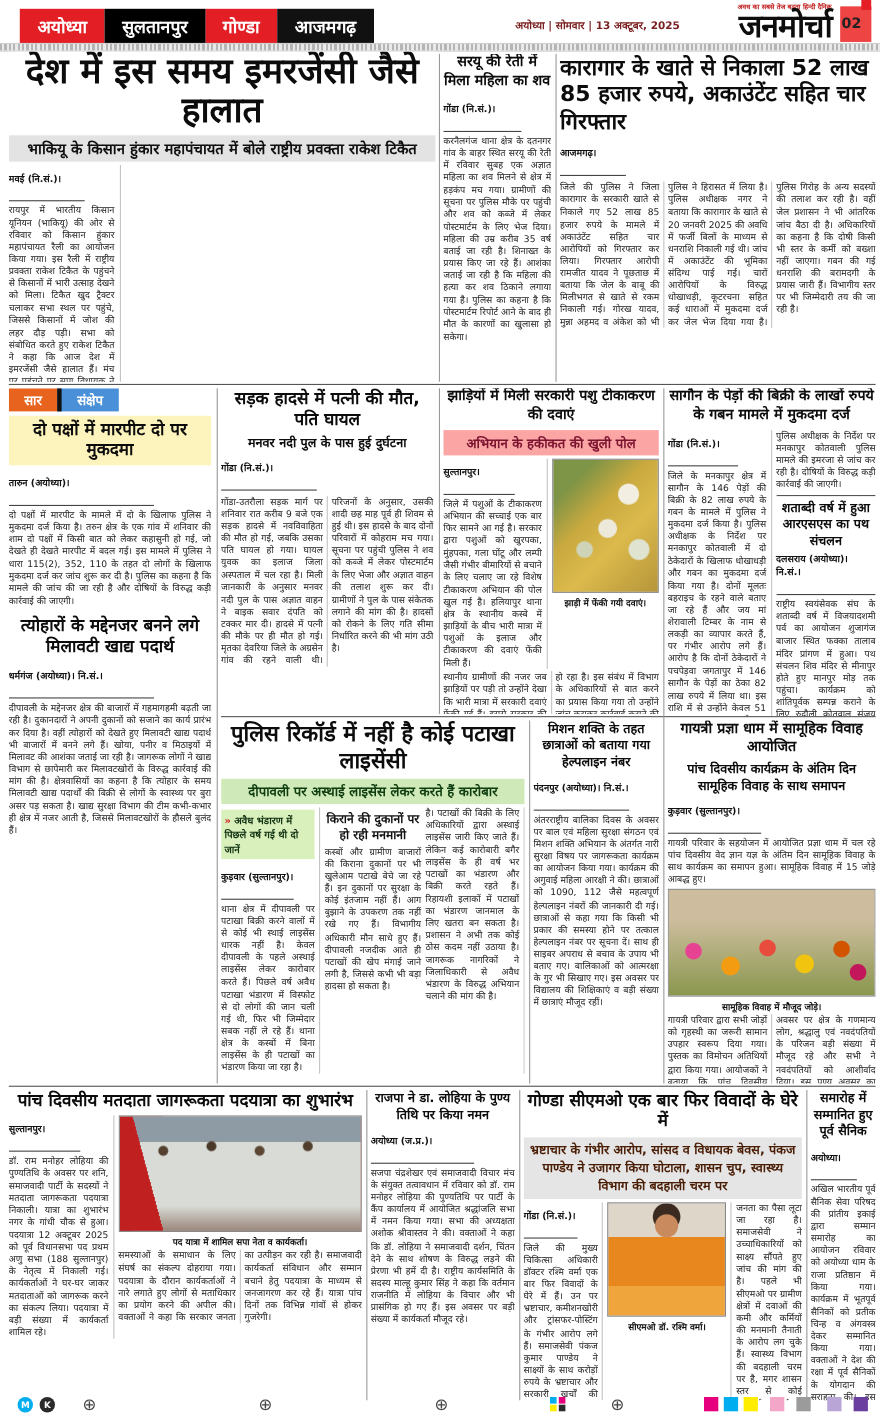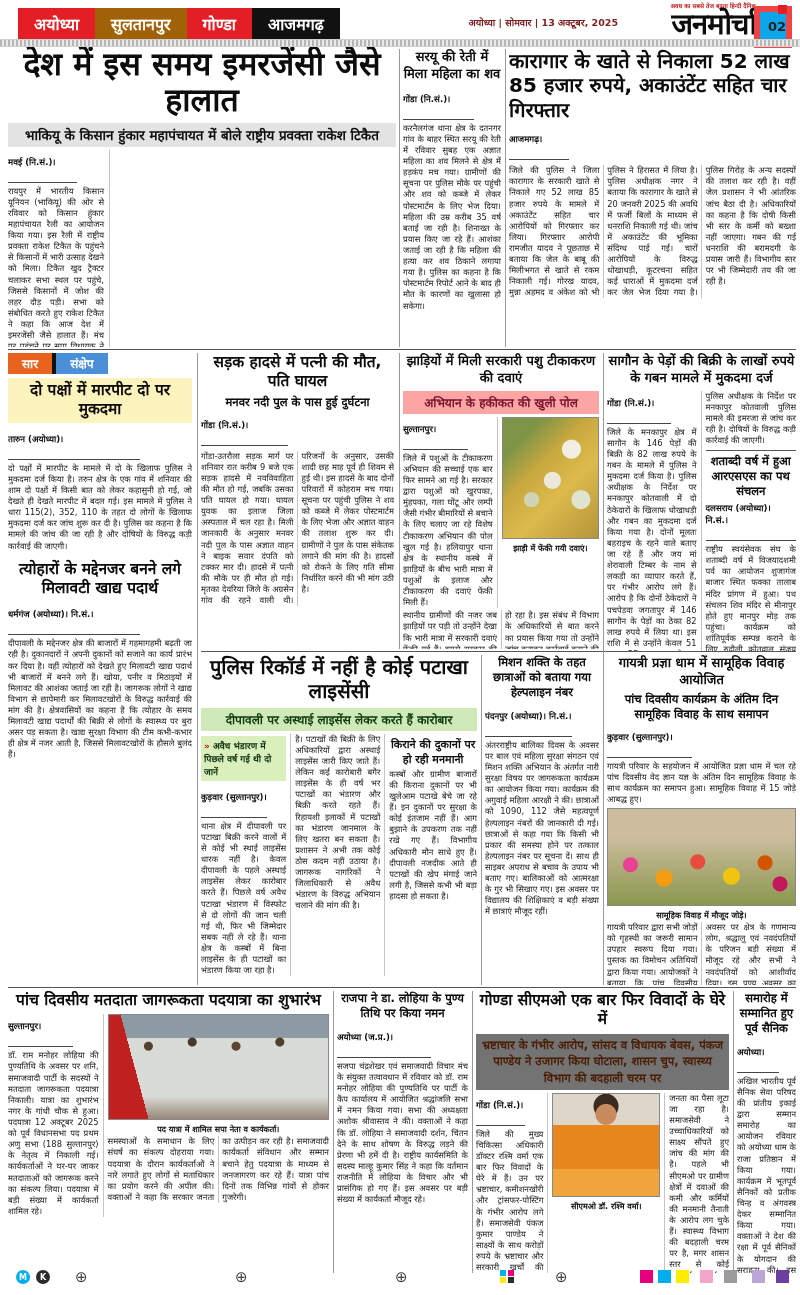--- a/index.html
+++ b/index.html
@@ -7,40 +7,40 @@
   .page{position:relative;width:800px;height:1295px;background:#fff;overflow:hidden;}
 
   
   .hdr{position:absolute;left:0;top:0;width:800px;height:38px;}
   .hdr-boxes{position:absolute;left:18px;top:8px;display:flex;text-align:right;}
   .hdr-box{color:#fff;font-weight:bold;font-size:16px;padding:5px 16px;white-space:nowrap;}
   .edition{position:absolute;right:182px;top:16px;font-size:9.5px;font-weight:bold;color:#7a1f1f;white-space:nowrap;}
   .masthead{position:absolute;right:44px;top:2px;text-align:right;}
   .masthead .tg{font-size:6px;color:#c01818;font-weight:bold;display:block;}
   .masthead .nm{font-size:29px;font-weight:800;letter-spacing:-1px;line-height:1;color:#0d0d0d;}
-  .pagebox{position:absolute;right:8px;top:6px;width:26px;height:30px;border:6px solid #ef4444;background:#0ea5e9;text-align:right;}
+  .pagebox{position:absolute;right:8px;top:6px;width:26px;height:30px;border:1px solid #ef4444;background:#ef4444;text-align:left;}
   .pagebox .flag{position:absolute;right:-1px;top:-7px;width:9px;height:9px;background:#e31e24;}
   .pagebox .num{font-size:13px;font-weight:bold;line-height:30px;color:#222;}
   .dotstrip{position:absolute;left:0;top:39px;width:800px;height:6px;
     background:repeating-linear-gradient(90deg,#b5b5b5 0 2px,#e9e9e9 2px 4px);
     border-top:1px solid #d0d0d0;border-bottom:1px solid #d0d0d0;}
 
   
   .art{position:absolute;overflow:hidden;background:#fff;}
   .h-xl{font-size:32px;font-weight:800;line-height:1.12;color:#0c0c0c;}
   .h-lg{font-size:20px;font-weight:800;line-height:1.22;color:#0c0c0c;}
   .h-md{font-size:15.5px;font-weight:800;line-height:1.25;color:#0c0c0c;}
   .h-sm{font-size:13px;font-weight:800;line-height:1.3;color:#0c0c0c;}
   .h-xs{font-size:11.5px;font-weight:800;line-height:1.3;color:#0c0c0c;}
   .ctr{text-align:center;}
   .bar{font-weight:bold;text-align:center;padding:3px 2px;margin:4px 0 3px 0;}
   .bar-gray{background:#e3e3e3;font-size:13.5px;color:#101010;}
   .bar-pink{background:#fca5a5;font-size:12px;color:#7c1430;}
   .bar-green{background:#cfeab8;font-size:12px;color:#0f3d0f;}
-  .bar-orange{background:#737373;font-size:11.5px;color:#4a1d05;line-height:1.45;}
+  .bar-orange{background:#e5e5e5;font-size:11.5px;color:#4a1d05;line-height:1.45;}
   .hl-yellow{background:#fdf3bd;padding:3px 2px;text-align:center;}
   .dl{font-weight:bold;font-size:8.6px;border-bottom:1px solid #444;display:inline-block;padding-bottom:14px;margin-bottom:3px;min-width:72%;}
   .bd{font-size:8.3px;line-height:1.34;text-align:justify;color:#1c1c1c;}
   .c2{column-count:2;column-gap:8px;column-rule:1px solid #c4c4c4;}
   .c3{column-count:3;column-gap:8px;column-rule:1px solid #c4c4c4;}
   .cap{font-size:8px;font-weight:bold;text-align:center;padding:3px 0 2px 0;color:#111;}
   .photo{width:100%;border:1px solid #888;box-sizing:border-box;}
   .row{display:flex;}
   .note{background:#d9f0bd;font-size:9px;font-weight:bold;padding:3px;margin:2px 0 4px 0;color:#123312;}
   .note .mk{color:#d01616;}
@@ -114,21 +114,21 @@
   .minisq{position:absolute;width:6px;height:6px;}
 </style>
 </head>
 <body>
 
 <div class="page">
 
   <div class="hdr">
     <div class="hdr-boxes">
       <span class="hdr-box" style="background-color: rgb(227, 30, 36);">अयोध्या</span>
-      <span class="hdr-box" style="background-color: #a16207;">सुलतानपुर</span>
+      <span class="hdr-box" style="background-color: #000000;">सुलतानपुर</span>
       <span class="hdr-box" style="background-color: rgb(227, 30, 36);">गोण्डा</span>
       <span class="hdr-box" style="background-color: rgb(17, 17, 17);">आजमगढ़</span>
     </div>
     <div class="edition">अयोध्या | सोमवार | 13 अक्टूबर, 2025</div>
     <div class="masthead">
       <span class="tg">अवध का सबसे तेज बढ़ता हिन्दी दैनिक</span>
       <span class="nm">जनमोर्चा</span>
     </div>
     <div class="pagebox">
       <span class="flag"></span>
@@ -238,26 +238,26 @@
 
   <div class="art" id="pataakha">
     <div class="h-lg ctr">पुलिस रिकॉर्ड में नहीं है कोई पटाखा लाइसेंसी</div>
     <div class="bar bar-green">दीपावली पर अस्थाई लाइसेंस लेकर करते हैं कारोबार</div>
     <div class="row">
       <div style="width:33%;padding-right:4px;border-right:1px solid #c4c4c4;">
         <div class="note"><span class="mk">»</span> <span>अवैध भंडारण में पिछले वर्ष गई थी दो जानें</span></div>
         <span class="dl">कुड़वार (सुल्तानपुर)।</span>
         <div class="bd">थाना क्षेत्र में दीपावली पर पटाखा बिक्री करने वालों में से कोई भी स्थाई लाइसेंस धारक नहीं है। केवल दीपावली के पहले अस्थाई लाइसेंस लेकर कारोबार करते हैं। पिछले वर्ष अवैध पटाखा भंडारण में विस्फोट से दो लोगों की जान चली गई थी, फिर भी जिम्मेदार सबक नहीं ले रहे हैं। थाना क्षेत्र के कस्बों में बिना लाइसेंस के ही पटाखों का भंडारण किया जा रहा है।</div>
       </div>
-      <div style="width:33%;padding:0 4px;border-right:1px solid #c4c4c4;">
-        <div class="bd">है। पटाखों की बिक्री के लिए अधिकारियों द्वारा अस्थाई लाइसेंस जारी किए जाते हैं। लेकिन कई कारोबारी बगैर लाइसेंस के ही वर्ष भर पटाखों का भंडारण और बिक्री करते रहते हैं। रिहायशी इलाकों में पटाखों का भंडारण जानमाल के लिए खतरा बन सकता है। प्रशासन ने अभी तक कोई ठोस कदम नहीं उठाया है। जागरूक नागरिकों ने जिलाधिकारी से अवैध भंडारण के विरुद्ध अभियान चलाने की मांग की है।</div>
-      </div>
       <div style="width:34%;padding-left:4px;">
         <div class="minihead">किराने की दुकानों पर हो रही मनमानी</div>
         <div class="bd">कस्बों और ग्रामीण बाजारों की किराना दुकानों पर भी खुलेआम पटाखे बेचे जा रहे हैं। इन दुकानों पर सुरक्षा के कोई इंतजाम नहीं हैं। आग बुझाने के उपकरण तक नहीं रखे गए हैं। विभागीय अधिकारी मौन साधे हुए हैं। दीपावली नजदीक आते ही पटाखों की खेप मंगाई जाने लगी है, जिससे कभी भी बड़ा हादसा हो सकता है।</div>
+      </div>
+      <div style="width:33%;padding:0 4px;border-right:1px solid #c4c4c4;">
+        <div class="bd">है। पटाखों की बिक्री के लिए अधिकारियों द्वारा अस्थाई लाइसेंस जारी किए जाते हैं। लेकिन कई कारोबारी बगैर लाइसेंस के ही वर्ष भर पटाखों का भंडारण और बिक्री करते रहते हैं। रिहायशी इलाकों में पटाखों का भंडारण जानमाल के लिए खतरा बन सकता है। प्रशासन ने अभी तक कोई ठोस कदम नहीं उठाया है। जागरूक नागरिकों ने जिलाधिकारी से अवैध भंडारण के विरुद्ध अभियान चलाने की मांग की है।</div>
       </div>
     </div>
   </div>
 
   <div class="art" id="mission">
     <div class="h-xs ctr">मिशन शक्ति के तहत छात्राओं को बताया गया हेल्पलाइन नंबर</div>
     <div style="margin-top:4px;">
       <span class="dl">पंदनपुर (अयोध्या)। नि.सं.।</span>
       <div class="bd">अंतरराष्ट्रीय बालिका दिवस के अवसर पर बाल एवं महिला सुरक्षा संगठन एवं मिशन शक्ति अभियान के अंतर्गत नारी सुरक्षा विषय पर जागरूकता कार्यक्रम का आयोजन किया गया। कार्यक्रम की अगुवाई महिला आरक्षी ने की। छात्राओं को 1090, 112 जैसे महत्वपूर्ण हेल्पलाइन नंबरों की जानकारी दी गई। छात्राओं से कहा गया कि किसी भी प्रकार की समस्या होने पर तत्काल हेल्पलाइन नंबर पर सूचना दें। साथ ही साइबर अपराध से बचाव के उपाय भी बताए गए। बालिकाओं को आत्मरक्षा के गुर भी सिखाए गए। इस अवसर पर विद्यालय की शिक्षिकाएं व बड़ी संख्या में छात्राएं मौजूद रहीं।</div>
     </div>

